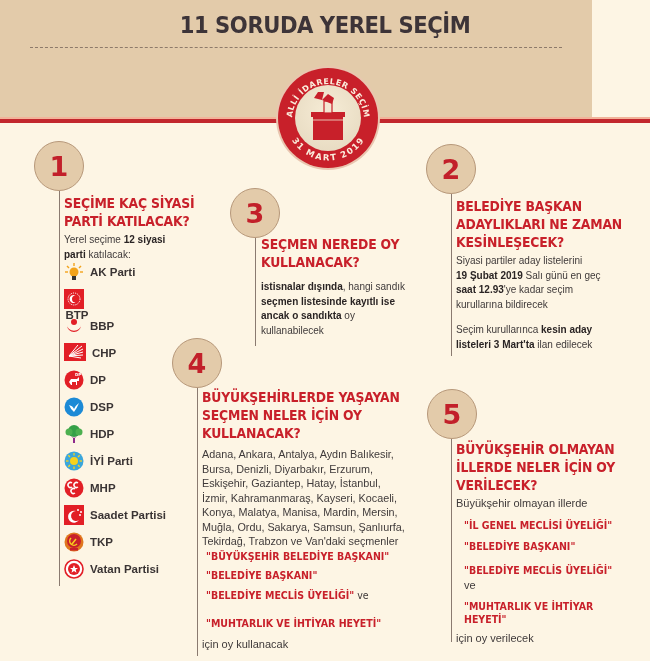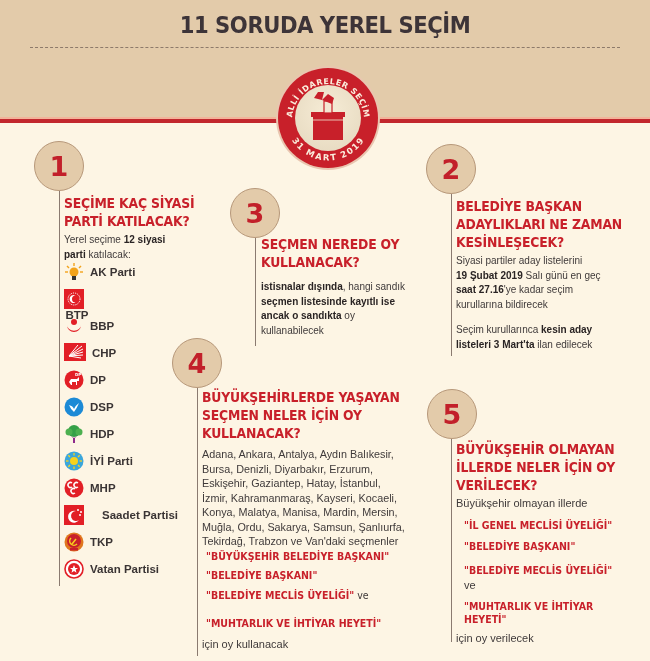--- a/index.html
+++ b/index.html
@@ -4,21 +4,21 @@
 <style>
   * { box-sizing: border-box; margin: 0; padding: 0; }
   html, body { width: 650px; height: 661px; overflow: hidden; }
   body {
     background: #fdf5e4;
     font-family: "Liberation Sans", "DejaVu Sans", sans-serif;
     position: relative;
     color: #3e3a3a;
   }
   .header {
-    position: absolute; left: 0; top: 0; width: 650px; height: 122px;
+    position: absolute; left: 0; top: 0; width: 592px; height: 122px;
     background: #e3cbaa;
   }
   .header-title {
     position: absolute; top: 12px; left: 0; width: 650px; text-align: center;
     font-size: 23px; font-weight: 900; color: #3d3438; letter-spacing: -0.5px;
     font-family: "DejaVu Sans", sans-serif;
     transform: scaleX(0.92);
   }
   .header-dash {
     position: absolute; top: 47px; left: 30px; width: 462px; height: 0;
@@ -222,21 +222,21 @@
         <circle cx="10" cy="10" r="9.5" fill="#e21f26"></circle>
         <g fill="none" stroke="#fff" stroke-width="1.5">
           <path d="M 8 5 A 2.5 2.5 0 1 0 8 9"></path>
           <path d="M 14 5 A 2.5 2.5 0 1 0 14 9"></path>
           <path d="M 11 11 A 2.5 2.5 0 1 0 11 15"></path>
         </g>
       </svg>
   </span>
   <span class="pname">MHP</span>
 </div>
-<div class="party" style="top:505px;gap:12px;">
+<div class="party" style="top:505px;">
   <span class="logo">
     <svg width="20" height="20" viewBox="0 0 20 20">
         <rect width="20" height="20" fill="#e21f26"></rect>
         <path d="M 12 6 A 6 6 0 1 0 15 15 A 5 5 0 1 1 12 6" fill="#fff"></path>
         <circle cx="14" cy="5" r="1" fill="#fff"></circle>
         <circle cx="17" cy="7" r="1" fill="#fff"></circle>
         <circle cx="16" cy="10" r="1" fill="#fff"></circle>
       </svg>
   </span>
   <span class="pname">Saadet Partisi</span>
@@ -280,21 +280,21 @@
 <div class="num-circle" style="left:426px; top:144px;">2</div>
 <div class="vline" style="left:451px; top:194px; height:162px;"></div>
 <div class="q-title" style="left:456px; top:197px;">
   <div>BELEDİYE BAŞKAN</div>
   <div>ADAYLIKLARI NE ZAMAN</div>
   <div>KESİNLEŞECEK?</div>
 </div>
 <div class="q-text" style="left:456px; top:254px; width:190px;">
   <div>Siyasi partiler aday listelerini</div>
   <div><b>19 Şubat 2019</b><span> Salı günü en geç</span></div>
-  <div><b>saat 27.16</b><span>'ye kadar seçim</span></div>
+  <div><b>saat 12.93</b><span>'ye kadar seçim</span></div>
   <div>kurullarına bildirecek</div>
 </div>
 <div class="q-text" style="left:456px; top:323px; width:190px;">
   <div><span>Seçim kurullarınca </span><b>kesin aday</b></div>
   <div><b>listeleri 3 Mart'ta</b><span> ilan edilecek</span></div>
 </div>
 
 <div class="num-circle" style="left:172px; top:338px;">4</div>
 <div class="vline" style="left:197px; top:388px; height:268px;"></div>
 <div class="q-title" style="left:202px; top:388px;">

